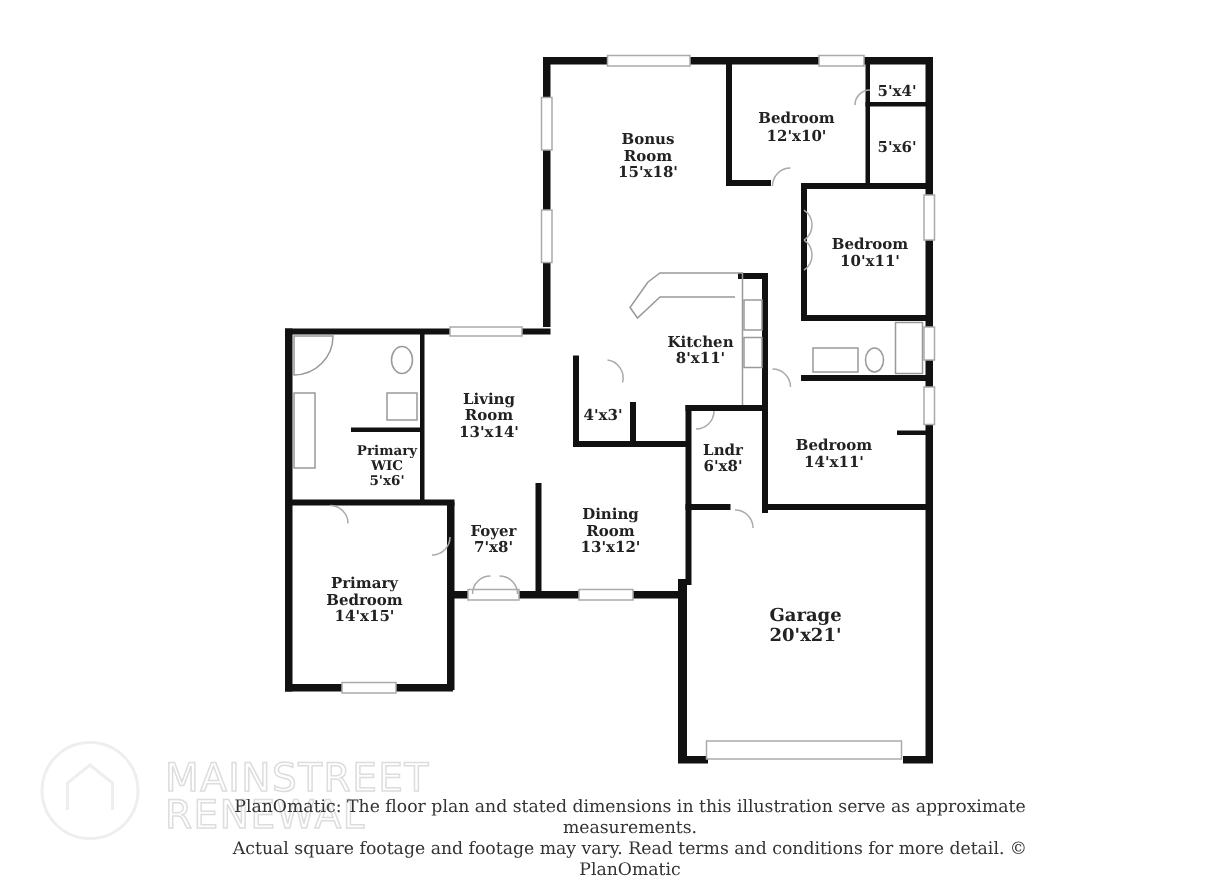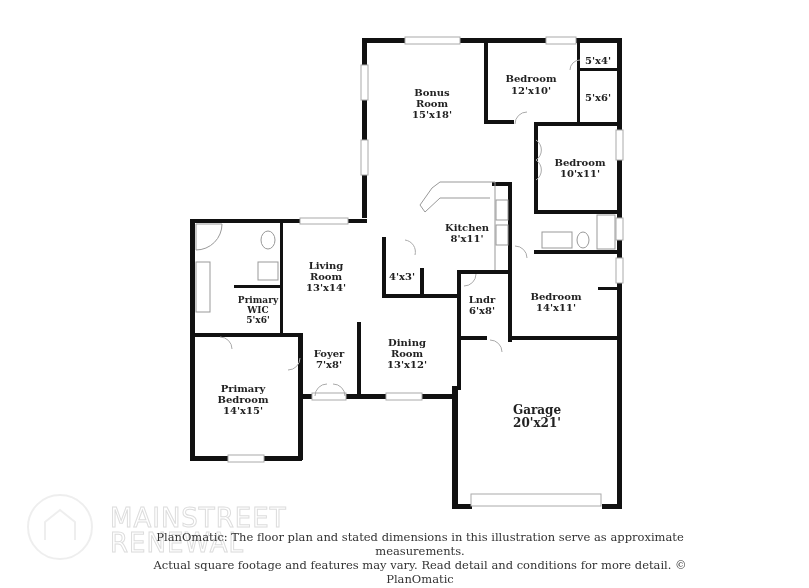--- a/index.html
+++ b/index.html
@@ -173,14 +173,14 @@
     <text class="lbl" x="243" y="414">14'x15'</text>
   </g>
   <g>
     <text class="lbl lbl-lg" x="537" y="414">Garage</text>
     <text class="lbl lbl-lg" x="537" y="427">20'x21'</text>
   </g>
 </svg>
 
 <div class="disclaimer">
   <div>PlanOmatic: The floor plan and stated dimensions in this illustration serve as approximate measurements.</div>
-  <div>Actual square footage and features may vary. Read detail and conditions for more detail. © PlanOmatic</div>
+  <div>Actual square footage and footage may vary. Read terms and conditions for more detail. © PlanOmatic</div>
 </div>
 
 </body></html>

